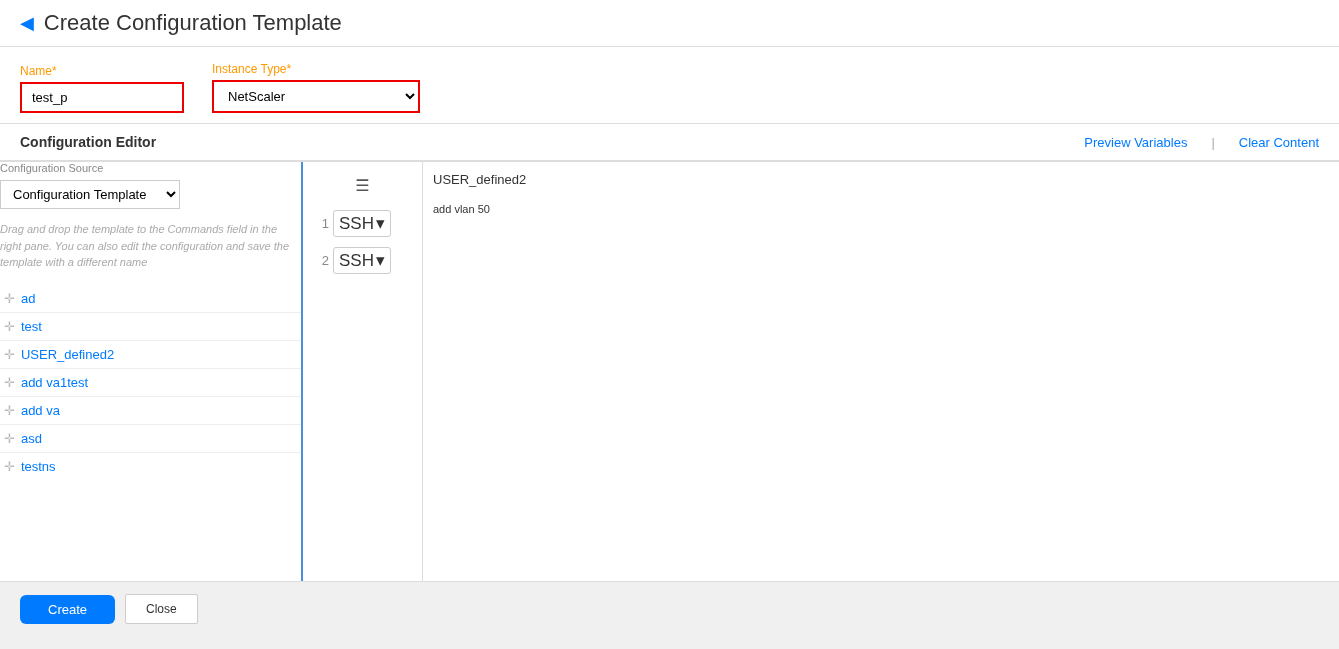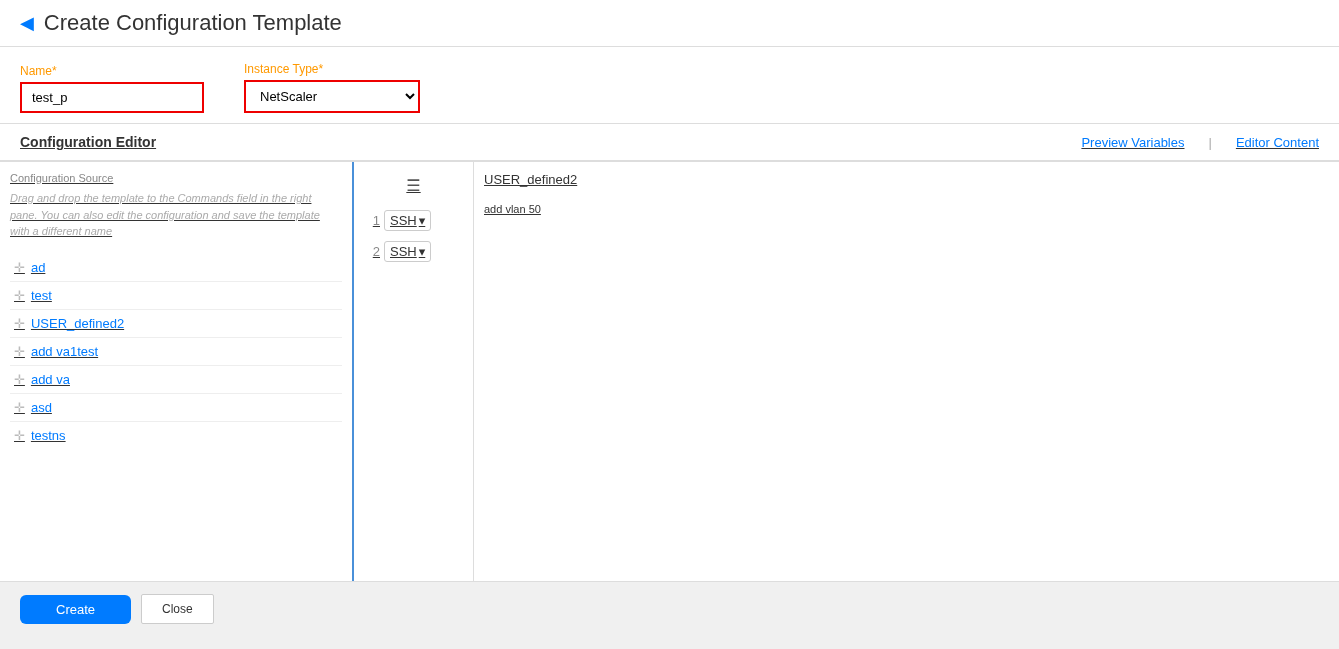--- a/index.html
+++ b/index.html
@@ -30,21 +30,21 @@
     .page-title {
       font-size: 22px;
       font-weight: 400;
       color: #333;
     }
     .form-section {
       background: #fff;
       padding: 15px 20px 10px 20px;
       border-bottom: 1px solid #ddd;
       display: flex;
-      gap: 40px;
+      gap: 28px;
       align-items: flex-end;
     }
     .form-field {
       display: flex;
       flex-direction: column;
     }
     .form-field label {
       font-size: 12px;
       color: #555;
       margin-bottom: 4px;
@@ -54,41 +54,40 @@
     }
     .name-input-wrapper {
       border: 2px solid #e00;
       padding: 0;
     }
     .name-input-wrapper input {
       border: none;
       outline: none;
       padding: 6px 10px;
       font-size: 13px;
-      width: 180px;
+      width: 160px;
     }
     .instance-type-wrapper {
       border: 2px solid #e00;
       padding: 0;
       background: #fff;
     }
     .instance-type-wrapper select {
       border: none;
       outline: none;
       padding: 6px 10px;
       font-size: 13px;
-      width: 172px;
+      width: 204px;
       background: #fff;
       appearance: auto;
     }
     .config-editor-section {
       background: #fff;
       margin: 0;
       padding: 0;
-      text-decoration: underline;
     }
     .config-editor-header {
       display: flex;
       justify-content: space-between;
       align-items: center;
       padding: 10px 20px;
       border-bottom: 1px solid #ddd;
     }
     .config-editor-title {
       font-weight: bold;
@@ -109,23 +108,23 @@
     }
     .header-links .separator {
       color: #aaa;
     }
     .editor-container {
       display: flex;
       border-top: 1px solid #ddd;
       min-height: 420px;
     }
     .left-panel {
-      width: 354px;
+      width: 303px;
       border-right: 2px solid #4a90d9;
-      padding: 10px;
+      padding: 0;
       background: #fff;
     }
     .left-panel-label {
       font-size: 11px;
       color: #888;
       margin-bottom: 6px;
     }
     .source-dropdown-wrapper {
       margin-bottom: 12px;
     }
@@ -188,21 +187,21 @@
     .row-num {
       color: #888;
       width: 18px;
       text-align: right;
     }
     .ssh-badge {
       background: #fff;
       border: 1px solid #ccc;
       border-radius: 3px;
       padding: 2px 5px;
-      font-size: 13px;
+      font-size: 17px;
       color: #333;
       cursor: pointer;
       display: flex;
       align-items: center;
       gap: 2px;
     }
     .right-panel {
       flex: 1;
       background: #fff;
       padding: 10px;
@@ -224,21 +223,21 @@
       padding: 12px 20px;
       display: flex;
       gap: 10px;
       align-items: center;
       border-top: 1px solid #ddd;
     }
     .btn-create {
       background: #007bff;
       color: #fff;
       border: none;
-      padding: 7px 36px;
+      padding: 7px 28px;
       font-size: 13px;
       cursor: pointer;
       border-radius: 6px;
     }
     .btn-close {
       background: #fff;
       color: #333;
       border: 1px solid #ccc;
       padding: 7px 20px;
       font-size: 12px;
@@ -278,28 +277,34 @@
       </div>
     </div>
   </div>
 
   <div class="config-editor-section">
     <div class="config-editor-header">
       <span class="config-editor-title">Configuration Editor</span>
       <div class="header-links">
         <a>Preview Variables</a>
         <span class="separator">|</span>
-        <a>Editor Content</a>
+        <a>Clear Content</a>
       </div>
     </div>
 
     <div class="editor-container">
 
       <div class="left-panel">
         <div class="left-panel-label">Configuration Source</div>
+        <div class="source-dropdown-wrapper">
+          <select>
+            <option>Configuration Template</option>
+            <option>Custom</option>
+          </select>
+        </div>
         <div class="drag-hint">Drag and drop the template to the Commands field in the right pane. You can also edit the configuration and save the template with a different name</div>
         <ul class="template-list">
           <li>
             <span class="drag-handle">✛</span>
             <span>ad</span>
           </li>
           <li>
             <span class="drag-handle">✛</span>
             <span>test</span>
           </li>

